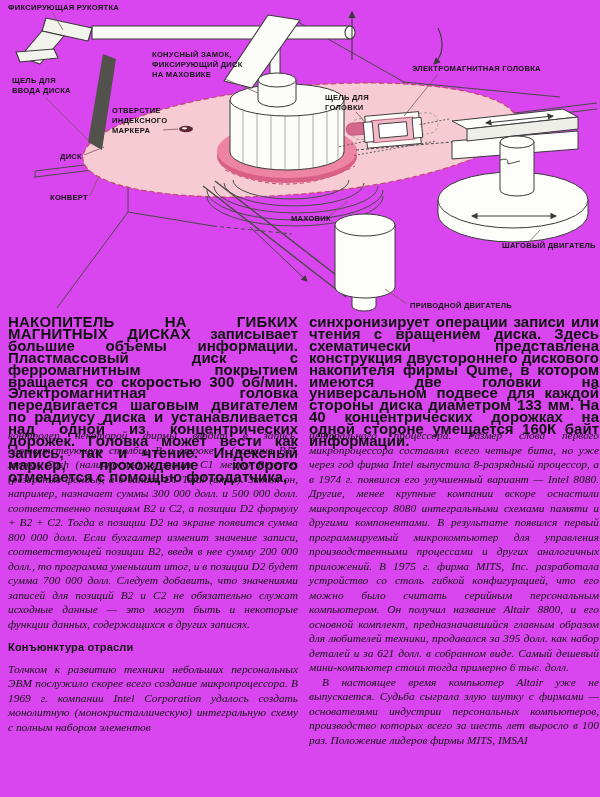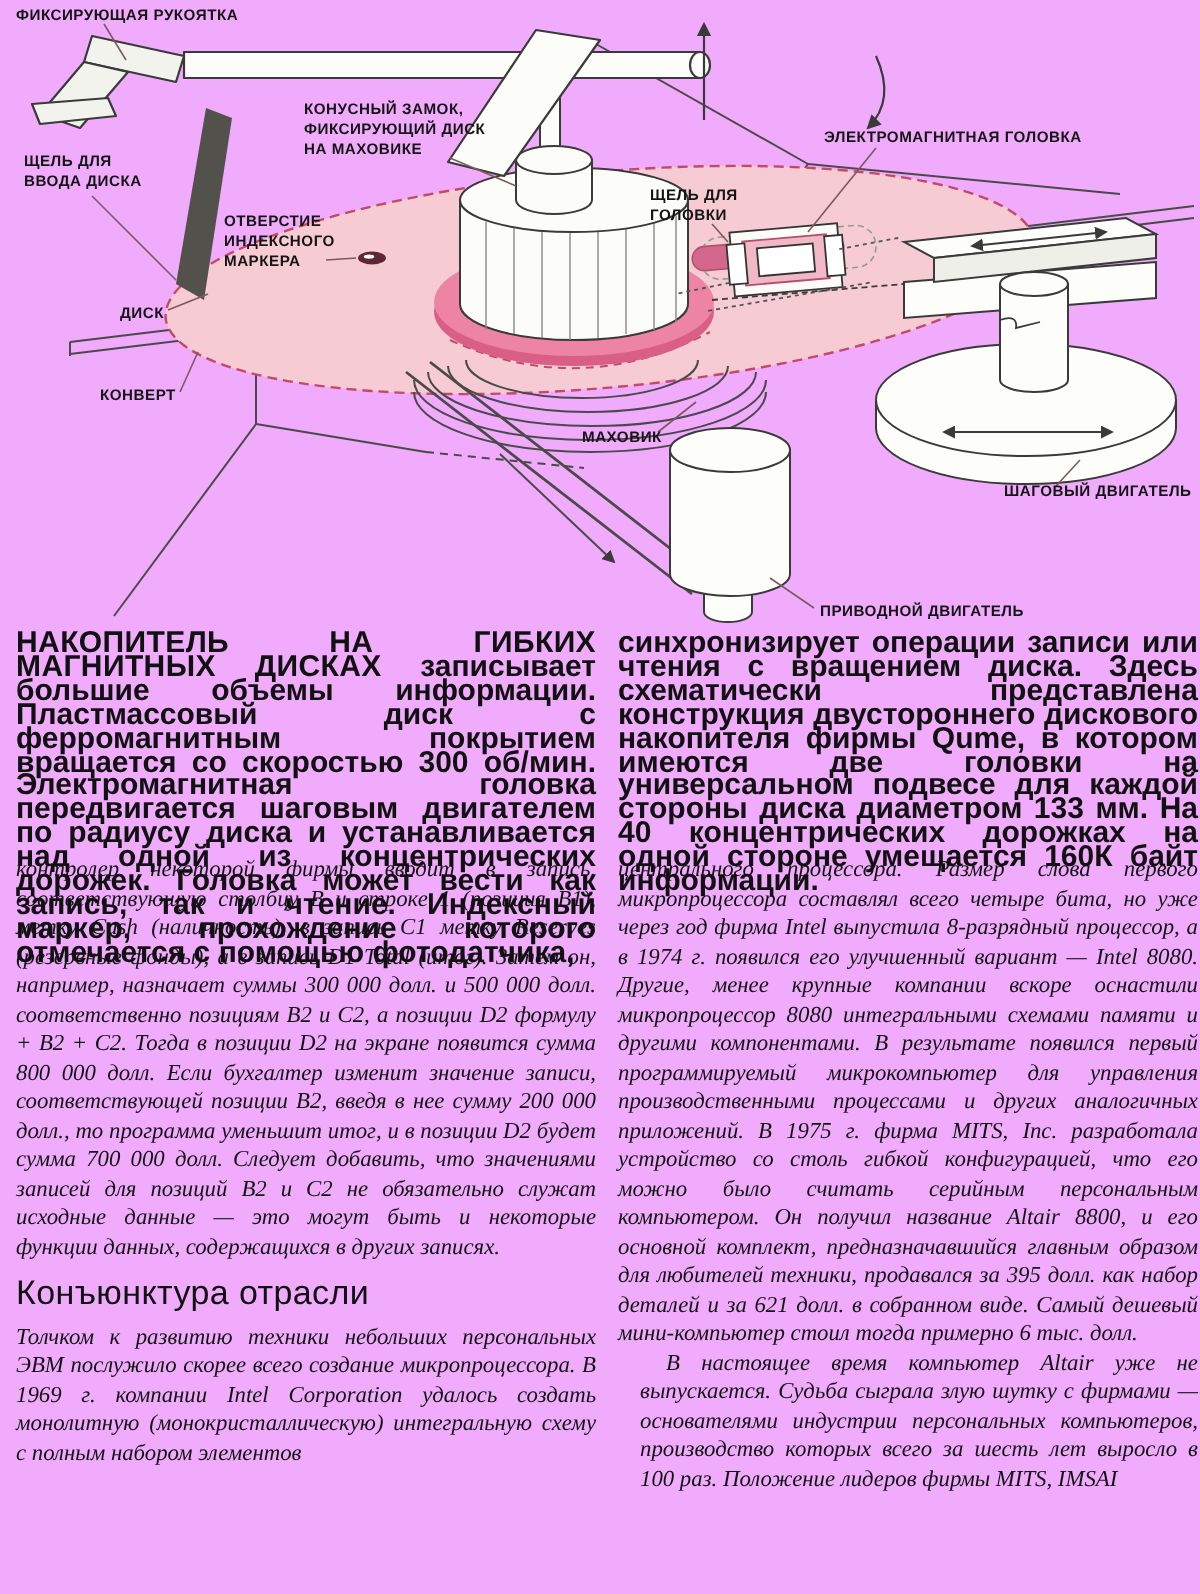--- a/index.html
+++ b/index.html
@@ -1,28 +1,28 @@
 <!DOCTYPE html>
 <html><head>
 <meta charset="utf-8">
 <style>
   html,body{margin:0;padding:0;}
   body{width:600px;height:797px;background:#fbfbf7;font-family:"Liberation Sans",sans-serif;}
-  .page{position:relative;width:600px;height:797px;background:#f0abfc;overflow:hidden;color:#151515;}
+  .page{position:relative;width:600px;height:797px;background:#d946ef;overflow:hidden;color:#151515;}
   .diagram{position:absolute;top:0;left:0;width:600px;height:315px;}
   .diagram svg{display:block;}
   .dlabel{font-family:"Liberation Sans",sans-serif;font-weight:bold;font-size:7.6px;fill:#141414;letter-spacing:.25px;}
   .content{position:absolute;top:316px;left:8px;width:592px;display:flex;gap:11px;}
   .col{width:290px;}
   .caption{height:112px;font-family:"Liberation Sans",sans-serif;font-weight:bold;font-size:15px;line-height:11.9px;text-align:justify;color:#111;}
   .caption .lead{text-transform:uppercase;letter-spacing:.2px;}
   .bodytext{font-family:"Liberation Serif",serif;font-size:11.4px;line-height:14.5px;text-align:justify;color:#131313;}
   .bodytext p{margin:0;font-style:italic;}
-  .bodytext p.indent{text-indent:13px;margin-left:11px;}
-  h2.industry{font-family:"Liberation Sans",sans-serif;font-weight:normal;font-size:17px;margin:9px 0 7px 0;letter-spacing:.2px;color:#111;}
+  .bodytext p.indent{text-indent:13px;}
+  h2.industry{font-family:"Liberation Sans",sans-serif;font-weight:bold;font-size:11px;margin:9px 0 7px 0;letter-spacing:.2px;color:#111;}
 </style>
 </head>
 <body>
 
 <div class="page">
 
   <div class="diagram">
     <svg width="600" height="315" viewBox="0 0 600 315" xmlns="http://www.w3.org/2000/svg">
       <defs>
         <marker id="arr" viewBox="0 0 10 10" refX="8.5" refY="5" markerWidth="6.5" markerHeight="6.5" orient="auto-start-reverse">

